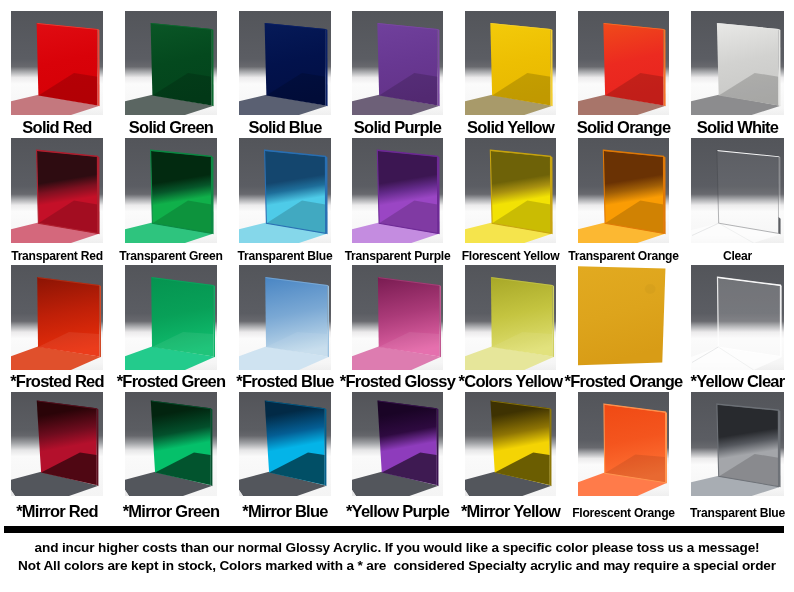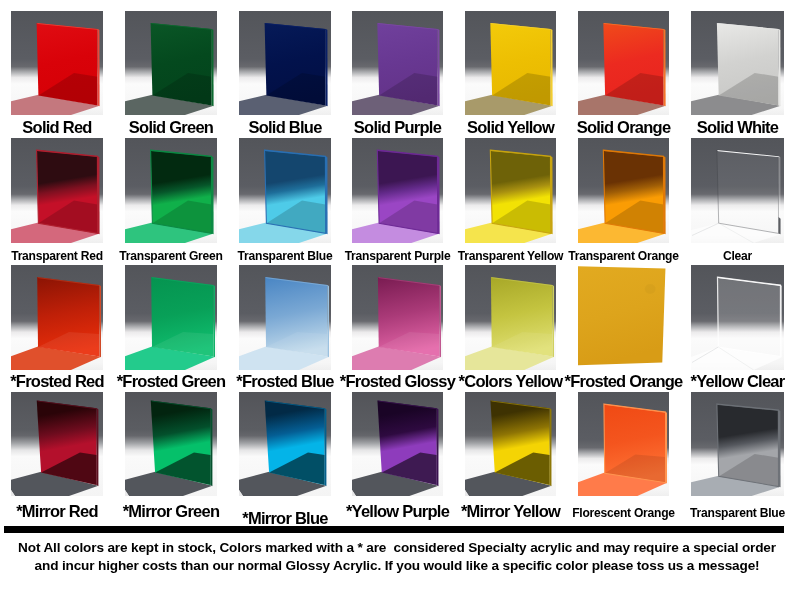--- a/index.html
+++ b/index.html
@@ -437,21 +437,21 @@
           </defs>
           <rect width="92" height="105" fill="url(#bgc11)"></rect>
           <path d="M27.4 84.60000000000001 L88.6 95.60000000000001 L60 105 L0 105 L0 91.2 Z" fill="#f5e44c"></path>
           <path d="M25.6 12.1 L86.4 18.2 L86.6 95.4 L27.4 85.2 Z" fill="url(#fcc11)"></path>
           <path d="M27.4 85.2 L63 62.5 L86.6 66.5 L86.6 95.4 Z" fill="#000" opacity="0.165"></path>
           <path d="M25.6 12.1 L86.4 18.2 L86.6 95.4 L27.4 85.2 Z" fill="none" stroke="#c8a410" stroke-width="1.1"></path>
           <path d="M86.4 18.2 L88.4 19.3 L88.6 96.2 L86.6 95.4 Z" fill="#c8a410"></path>
           <path d="M25.6 12.1 L86.4 18.2 L88.4 19.3 L27 13.2 Z" fill="#c8a410" opacity="0.9"></path>
         </svg>
       </div>
-      <div class="lbl small">Transparent Yellow</div>
+      <div class="lbl small">Florescent Yellow</div>
     </div>
     <div class="cell" style="left: 578px; top: 138px; width: 91px;">
       <div class="thumb" style="width: 91px; height: 105px;">
         <svg viewBox="0 0 92 105" preserveAspectRatio="none" xmlns="http://www.w3.org/2000/svg">
           <defs>
             <linearGradient id="bgc12" x1="0" y1="0" x2="0" y2="1">
     <stop offset="0" stop-color="#53555a"></stop>
               <stop offset="0.46" stop-color="#5b5d63"></stop>
     <stop offset="0.535" stop-color="#68696e"></stop>
               <stop offset="0.585" stop-color="#a9aaad"></stop>
@@ -842,21 +842,21 @@
           </defs>
           <rect width="92" height="105" fill="url(#bgc23)"></rect>
           <path d="M30.1 80.60000000000001 L87.4 94.60000000000001 L58 105 L4 105 L0 99 L0 88.5 Z" fill="#53565c"></path>
           <path d="M0 99 L4 105 L0 105 Z" fill="#e9e9ea"></path>
           <path d="M25.7 8.5 L85.6 16.3 L85.6 94 L30.1 81.2 Z" fill="url(#fcc23)"></path>
           <path d="M30.1 81.2 L69 61 L85.6 63.5 L85.6 94 Z" fill="#000" opacity="0.56"></path>
           <path d="M85.6 16.3 L87.4 17.6 L87.4 95.2 L85.6 94 Z" fill="#05608c"></path>
           <path d="M25.7 8.5 L85.6 16.3 L87.4 17.6 L27.099999999999998 9.6 Z" fill="#05608c" opacity="0.9"></path>
         </svg>
       </div>
-      <div class="lbl large" style="margin-top: 10px;">*Mirror Blue</div>
+      <div class="lbl large" style="margin-top: 3px;">*Mirror Blue</div>
     </div>
     <div class="cell" style="left: 352px; top: 392px; width: 91px;">
       <div class="thumb" style="width: 91px; height: 104px;">
         <svg viewBox="0 0 92 105" preserveAspectRatio="none" xmlns="http://www.w3.org/2000/svg">
           <defs>
             <linearGradient id="bgc24" x1="0" y1="0" x2="0" y2="1">
     <stop offset="0" stop-color="#535459"></stop>
               <stop offset="0.36" stop-color="#5b5d62"></stop>
     <stop offset="0.42" stop-color="#65666b"></stop>
               <stop offset="0.49" stop-color="#9fa1a4"></stop>
@@ -991,15 +991,15 @@
           <path d="M25.6 12.1 L86.4 18.2 L86.6 95.4 L27.4 85.2 Z" fill="none" stroke="#6e7278" stroke-width="1.1"></path>
           <path d="M86.4 18.2 L88.4 19.3 L88.6 96.2 L86.6 95.4 Z" fill="#6e7278"></path>
           <path d="M25.6 12.1 L86.4 18.2 L88.4 19.3 L27 13.2 Z" fill="#6e7278" opacity="0.9"></path>
         </svg>
       </div>
       <div class="lbl small" style="margin-top: 3px;">Transparent Blue</div>
     </div>
   </div>
 <div class="divider"></div>
 <div class="footer">
+  <div>and incur higher costs than our normal Glossy Acrylic. If you would like a specific color please toss us a message!</div>
   <div>Not All colors are kept in stock, Colors marked with a * are  considered Specialty acrylic and may require a special order</div>
-  <div>and incur higher costs than our normal Glossy Acrylic. If you would like a specific color please toss us a message!</div>
 </div>
 
 </body></html>

